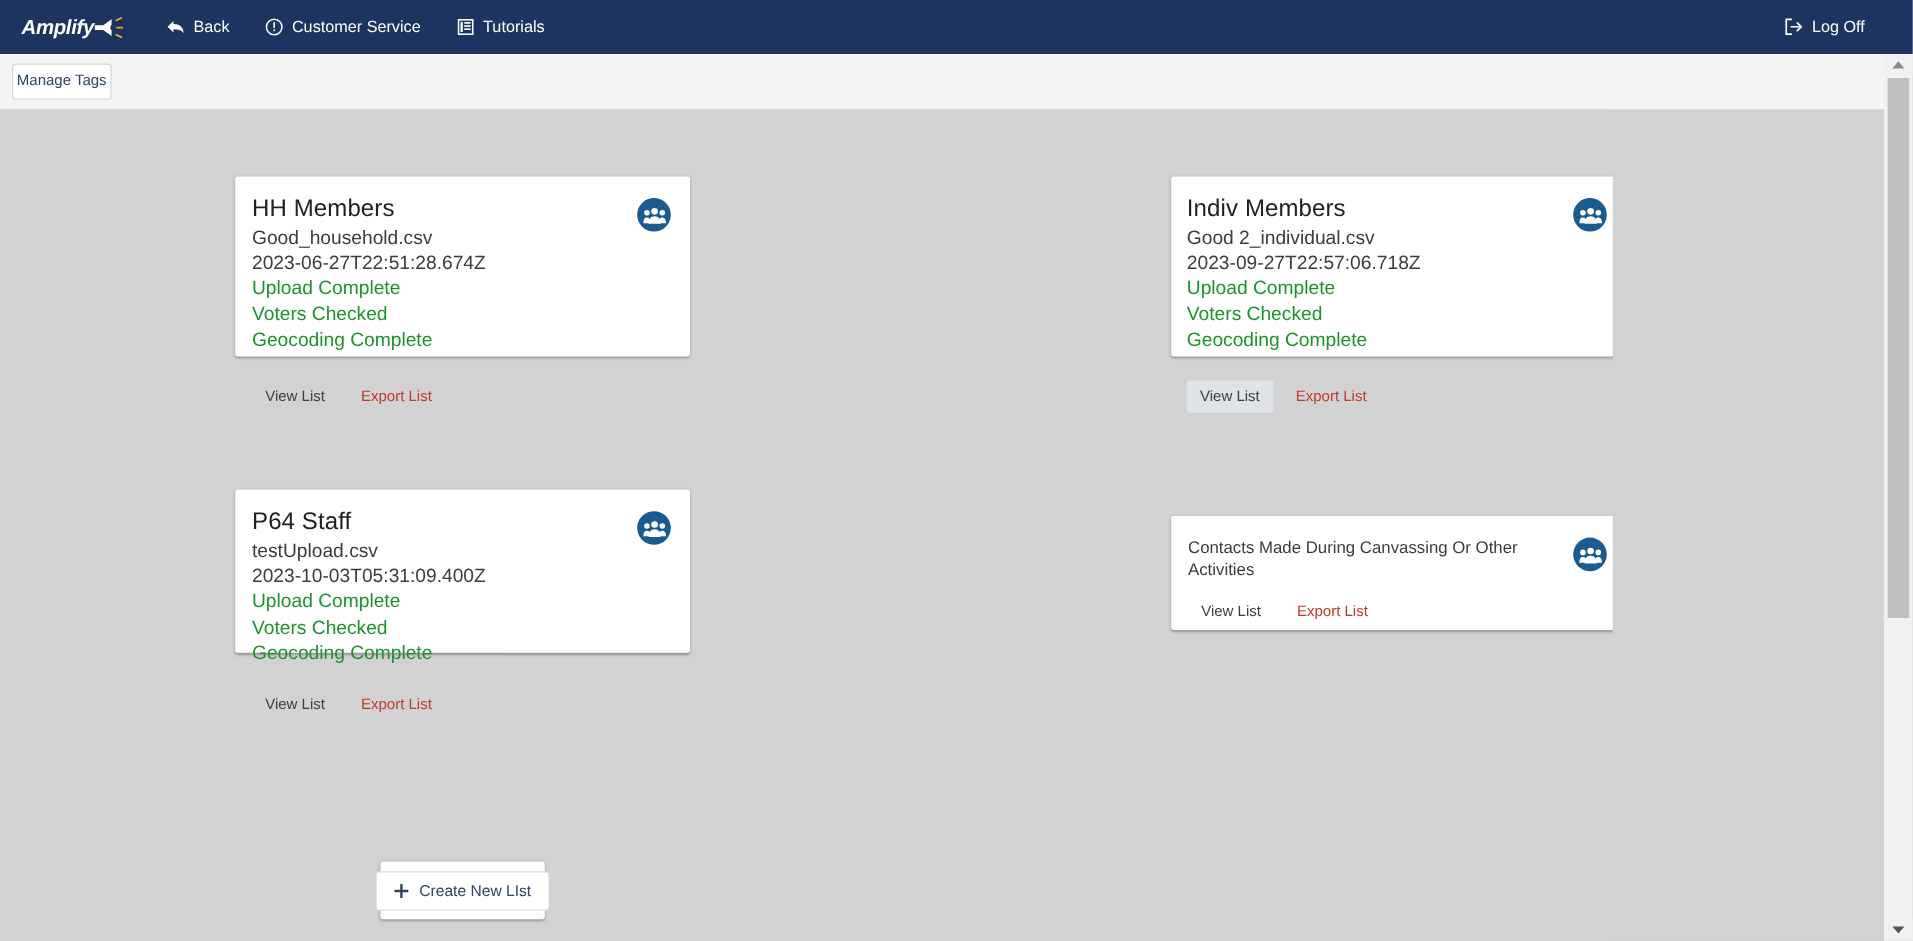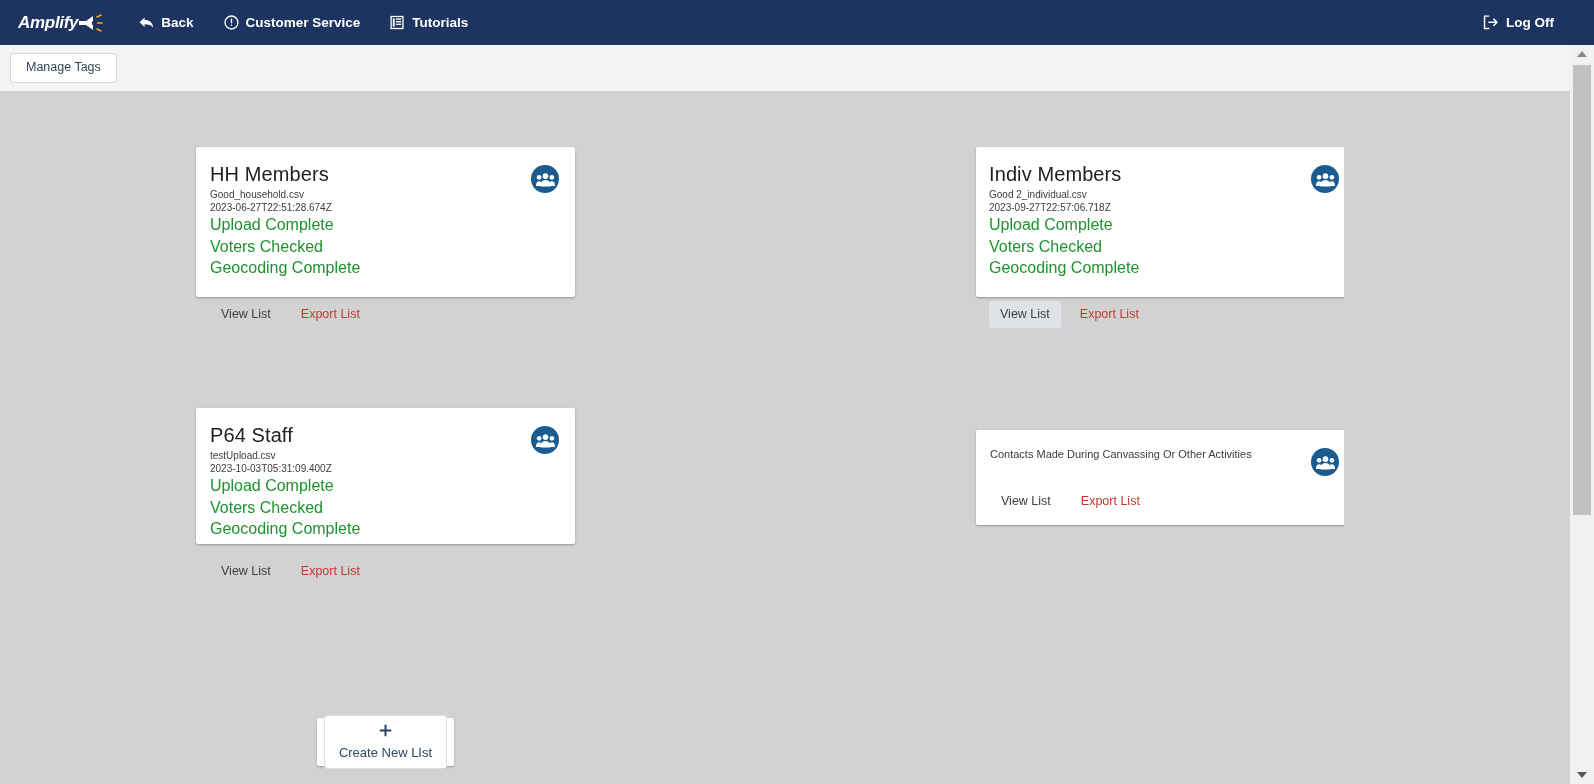--- a/index.html
+++ b/index.html
@@ -50,21 +50,21 @@
     display: inline-block;
     line-height: 0;
   }
 
   .nav-item {
     display: flex;
     align-items: center;
     gap: 7px;
     color: #ffffff;
     font-size: 13.5px;
-    font-weight: bold;
+    font-weight: normal;
     padding: 6px 10px;
     margin-right: 10px;
     cursor: pointer;
     white-space: nowrap;
   }
   .nav-item .nav-icon {
     display: inline-flex;
     align-items: center;
     line-height: 0;
   }
@@ -82,21 +82,21 @@
     padding-left: 10px;
     z-index: 5;
   }
   .tool-btn {
     background: #ffffff;
     border: 1px solid #d6d6d6;
     border-radius: 3px;
     color: #30455f;
     font-size: 12.5px;
     font-family: "Liberation Sans", sans-serif;
-    padding: 7px 15px;
+    padding: 7px 3px;
     margin-right: 6px;
     cursor: pointer;
     line-height: 1.1;
     white-space: nowrap;
   }
 
   
   .canvas {
     position: absolute;
     top: 91px;
@@ -121,26 +121,26 @@
   }
   .card-title {
     font-size: 20px;
     font-weight: normal;
     color: #202124;
     line-height: 1.15;
     margin: 0 0 2px 0;
     letter-spacing: 0.1px;
   }
   .card-sub {
-    font-size: 10px;
+    font-size: 16px;
     color: #3c3c3c;
     line-height: 1.32;
   }
   .card-desc {
-    font-size: 11px;
+    font-size: 14px;
     color: #3c3c3c;
     line-height: 1.32;
     margin-top: 1px;
   }
   .status {
     font-size: 16px;
     color: #1f9130;
     line-height: 1.34;
   }
   .avatar-icon {
@@ -192,21 +192,20 @@
     gap: 8px;
     background: #ffffff;
     border: 1px solid #dadce0;
     border-radius: 3px;
     color: #30455f;
     font-size: 13px;
     font-family: "Liberation Sans", sans-serif;
     padding: 8px 14px;
     cursor: pointer;
     white-space: nowrap;
-    flex-direction: column;
   }
   .plus-icon { display: inline-flex; line-height: 0; }
 
   
   .scrollbar {
     position: absolute;
     top: 45px;
     right: 0;
     width: 24px;
     height: 739px;

